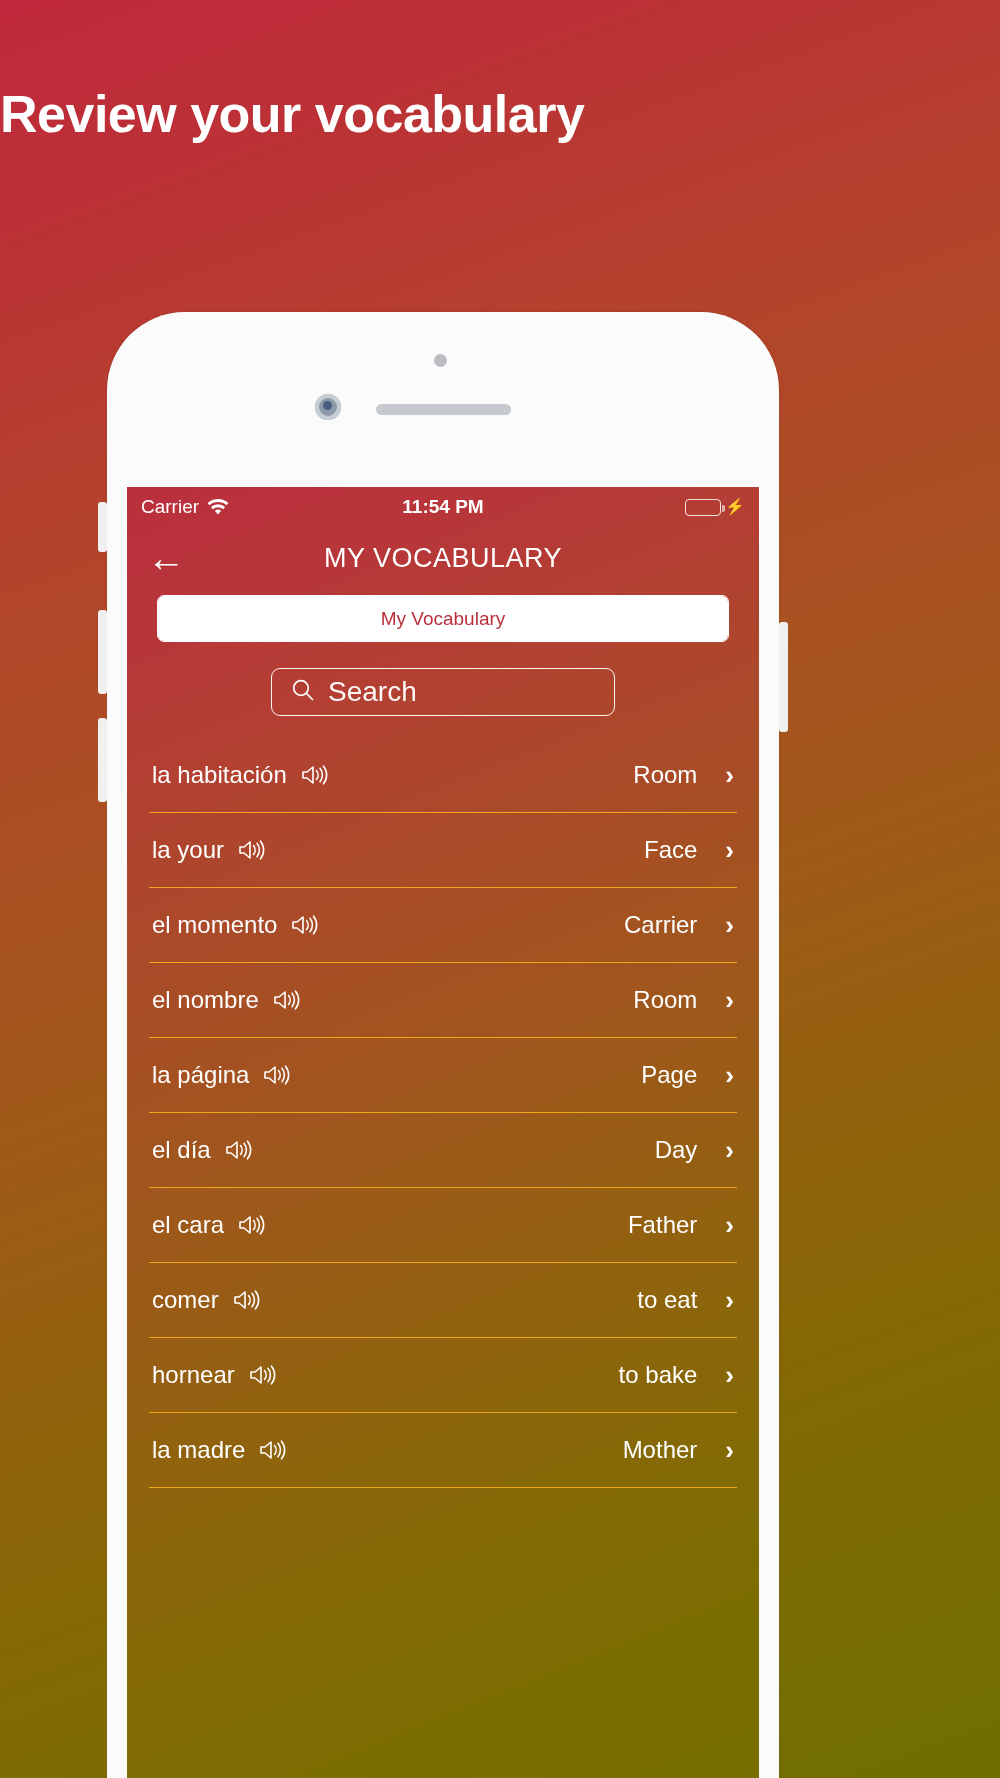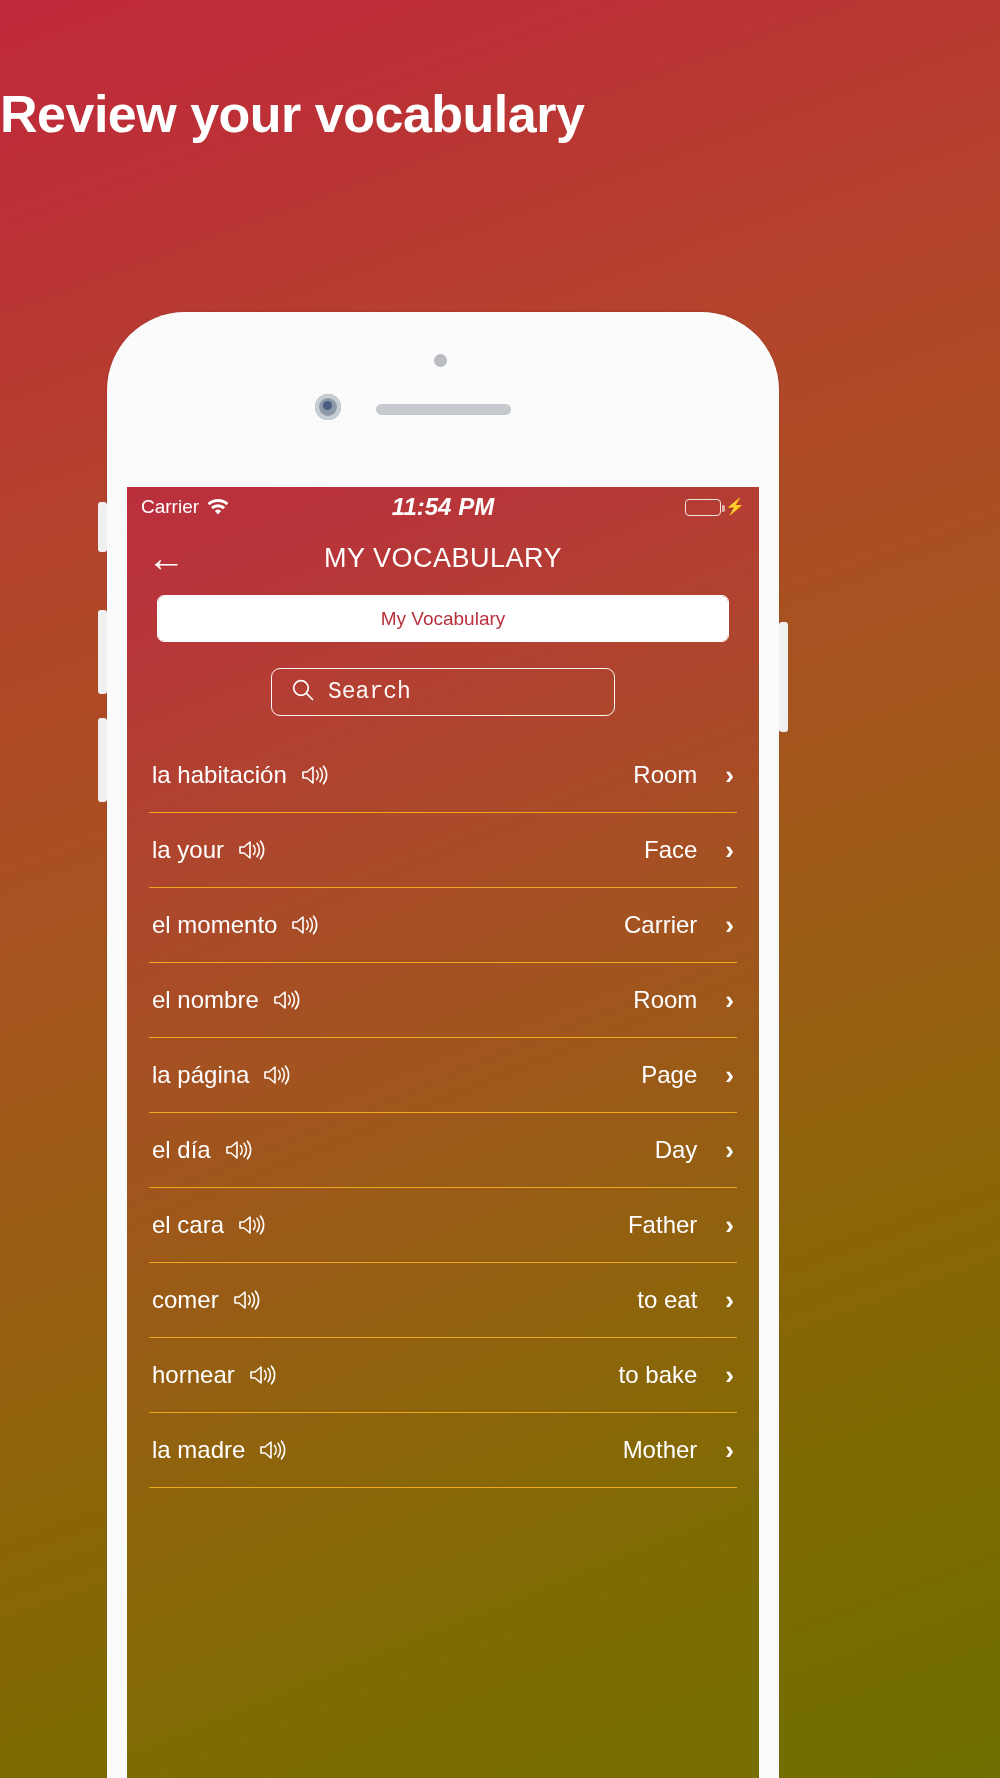--- a/index.html
+++ b/index.html
@@ -73,21 +73,21 @@
   }
 
   
   .statusbar {
     position:relative; height:40px; width:100%;
     display:flex; align-items:center;
     padding:0 14px; color:#fff; font-size:19px;
   }
   .sb-left  { display:flex; align-items:center; gap:8px; }
   .sb-mid   { position:absolute; left:0; right:0; text-align:center;
-              font-size:24px; font-weight:bold; pointer-events:none;font-style:italic; }
+              font-size:19px; font-weight:bold; pointer-events:none; }
   .sb-right { margin-left:auto; display:flex; align-items:center; gap:4px; z-index:2;}
   .wifi-icon svg { display:block; }
   .battery {
     position:relative; width:36px; height:17px;
     border:1.6px solid rgba(255,255,255,.85); border-radius:4px;
     padding:1.6px;
   }
   .battery::after {
     content:""; position:absolute; right:-5px; top:5px;
     width:3px; height:7px; border-radius:0 2px 2px 0;
@@ -122,21 +122,21 @@
   .seg.active   { background:#fff; color:#b8303c; }
   .seg.inactive { background:transparent; color:#fff; }
 
   
   .searchwrap { display:flex; justify-content:center; margin-top:26px; }
   .searchbox {
     width:344px; height:48px; border:1.6px solid rgba(255,255,255,.95);
     border-radius:9px; display:flex; align-items:center; gap:14px;
     padding:0 20px; color:#fff;
   }
-  .search-ph { font-size:23px; color:rgba(255,255,255,.96);font-family:Liberation Mono, monospace; }
+  .search-ph { font-size:28px; color:rgba(255,255,255,.96); }
 
   
   .list { margin-top:22px; padding:0 22px;text-align:right; }
   .row {
     display:flex; align-items:center; justify-content:space-between;
     height:75px; border-bottom:1.6px solid #efa81c;
     padding:0 3px;
   }
   .row:last-child { border-bottom:1.6px solid #efa81c; }
   .row-left  { display:flex; align-items:center; gap:13px; }

